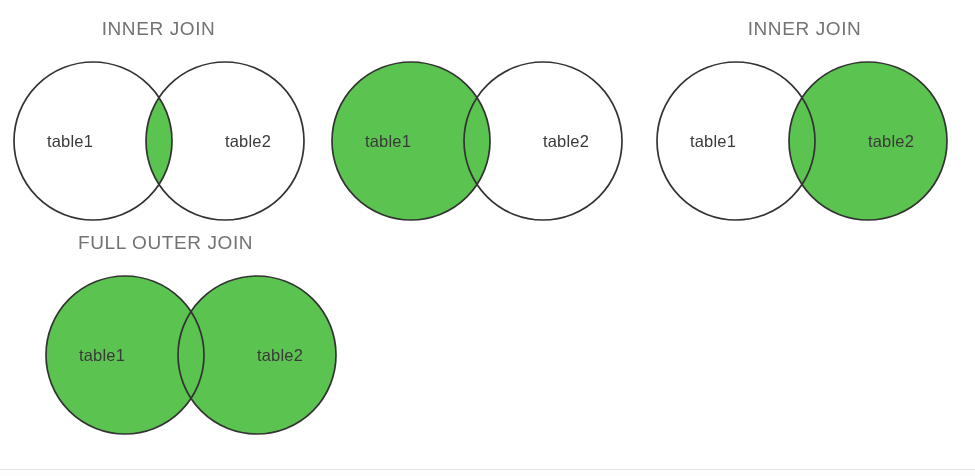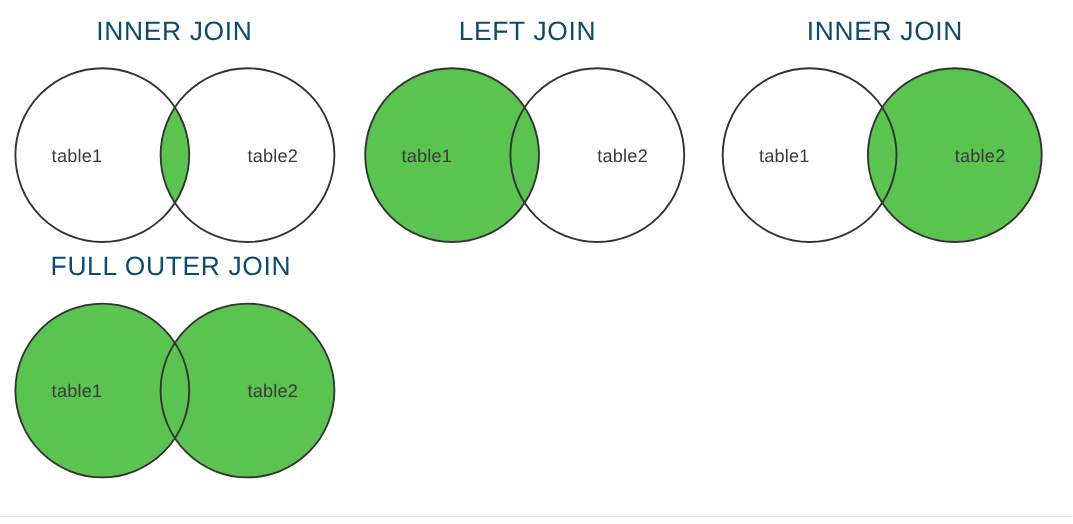--- a/index.html
+++ b/index.html
@@ -29,24 +29,24 @@
     position: absolute;
   }
 
   .venn-title {
     position: absolute;
     top: 0;
     left: 0;
     width: 100%;
     text-align: center;
     font-family: "Liberation Sans", sans-serif;
-    font-size: 24px;
+    font-size: 19px;
     line-height: 22px;
     letter-spacing: 0.6px;
-    color: #0c4a6e;
+    color: #737373;
     white-space: nowrap;
   }
 
   .venn-svg {
     position: absolute;
     left: 0;
   }
 
   .venn-label {
     font-family: "Liberation Sans", sans-serif;
@@ -87,42 +87,41 @@
         <circle cx="213" cy="81" r="79" fill="#5BC34F"></circle>
       </g>
       <circle cx="81" cy="81" r="79" fill="none" stroke="#333333" stroke-width="1.7"></circle>
       <circle cx="213" cy="81" r="79" fill="none" stroke="#333333" stroke-width="1.7"></circle>
       <text class="venn-label" x="58" y="87" text-anchor="middle">table1</text>
       <text class="venn-label" x="236" y="87" text-anchor="middle">table2</text>
     </svg>
   </div>
 
   <div class="venn-group" style="left:330px; top:18px; width:299px; height:204px;">
-    <div class="venn-title">LEFT JOIN</div>
     <svg class="venn-svg" width="301" height="164" viewBox="0 0 301 164" style="top:42px;">
       <circle cx="81" cy="81" r="79" fill="#5BC34F"></circle>
       <circle cx="81" cy="81" r="79" fill="none" stroke="#333333" stroke-width="1.7"></circle>
       <circle cx="213" cy="81" r="79" fill="none" stroke="#333333" stroke-width="1.7"></circle>
       <text class="venn-label" x="58" y="87" text-anchor="middle">table1</text>
       <text class="venn-label" x="236" y="87" text-anchor="middle">table2</text>
     </svg>
   </div>
 
   <div class="venn-group" style="left:655px; top:18px; width:299px; height:204px;">
     <div class="venn-title">INNER JOIN</div>
     <svg class="venn-svg" width="301" height="164" viewBox="0 0 301 164" style="top:42px;">
       <circle cx="213" cy="81" r="79" fill="#5BC34F"></circle>
       <circle cx="81" cy="81" r="79" fill="none" stroke="#333333" stroke-width="1.7"></circle>
       <circle cx="213" cy="81" r="79" fill="none" stroke="#333333" stroke-width="1.7"></circle>
       <text class="venn-label" x="58" y="87" text-anchor="middle">table1</text>
       <text class="venn-label" x="236" y="87" text-anchor="middle">table2</text>
     </svg>
   </div>
 
-  <div class="venn-group" style="left:12px; top:232px; width:293px; height:204px;">
+  <div class="venn-group" style="left:44px; top:232px; width:293px; height:204px;">
     <div class="venn-title" style="text-align:left; padding-left:34px;">FULL OUTER JOIN</div>
     <svg class="venn-svg" width="295" height="164" viewBox="0 0 295 164" style="top:42px;">
       <circle cx="81" cy="81" r="79" fill="#5BC34F"></circle>
       <circle cx="213" cy="81" r="79" fill="#5BC34F"></circle>
       <circle cx="81" cy="81" r="79" fill="none" stroke="#333333" stroke-width="1.7"></circle>
       <circle cx="213" cy="81" r="79" fill="none" stroke="#333333" stroke-width="1.7"></circle>
       <text class="venn-label" x="58" y="87" text-anchor="middle">table1</text>
       <text class="venn-label" x="236" y="87" text-anchor="middle">table2</text>
     </svg>
   </div>

